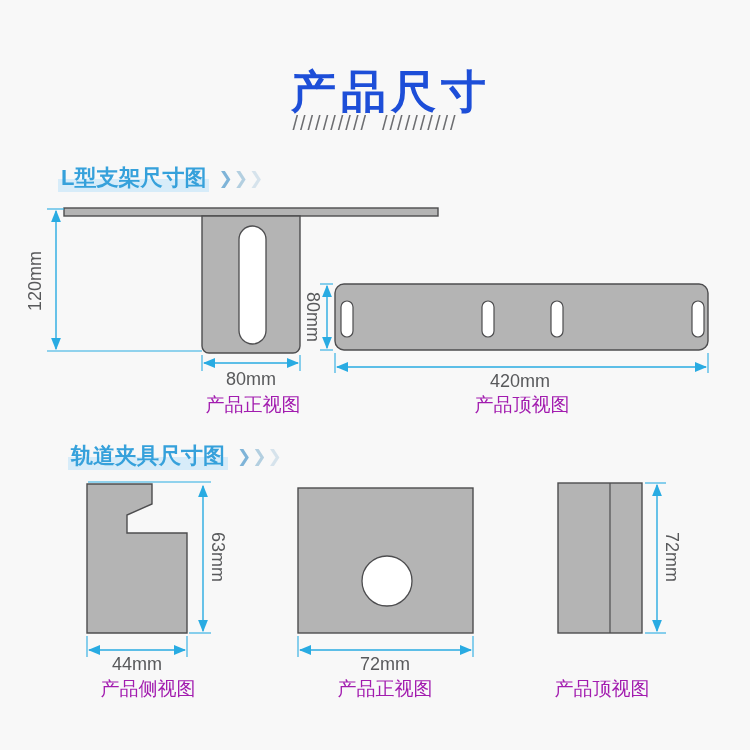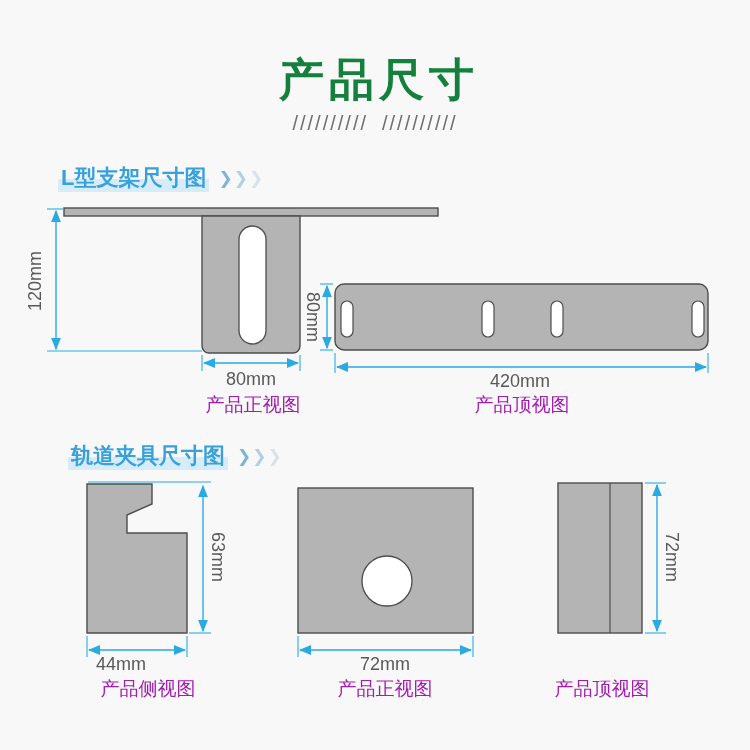--- a/index.html
+++ b/index.html
@@ -2,22 +2,22 @@
 <html><head>
 <meta charset="utf-8">
 <style>
   html,body{margin:0;padding:0;}
   body{font-family:"Liberation Sans","DejaVu Sans",sans-serif;background:#fff;}
   .stage{position:relative;width:750px;height:750px;background:#f8f8f8;overflow:hidden;}
   svg.geometry{position:absolute;left:0;top:0;}
 
   .page-title{
     position:absolute;left:50%;top:46px;transform:translateX(-50%);
-    margin:4px;font-size:45px;font-weight:800;letter-spacing:5px;
-    color:#15803d;white-space:nowrap;
+    margin:16px;font-size:45px;font-weight:800;letter-spacing:5px;
+    color:#1d4ed8;white-space:nowrap;
   }
   .subtitle{
     position:absolute;left:0;top:112px;width:100%;
     display:flex;justify-content:center;align-items:center;gap:14px;
     font-size:20px;color:#58595b;
   }
   .subtitle .slashes{letter-spacing:2px;color:#6d6e71;font-weight:400;}
   .subtitle .sub-text{letter-spacing:2px;font-weight:500;color:#4a4b4d;}
 
   .section-heading{
@@ -139,21 +139,21 @@
 
   <div class="lbl dim-label rot-ccw" style="left:35px;top:281px;">120mm</div>
   <div class="lbl dim-label" style="left:251px;top:379px;">80mm</div>
   <div class="lbl caption" style="left:253px;top:405px;">产品正视图</div>
 
   <div class="lbl dim-label rot-cw" style="left:312px;top:317px;">80mm</div>
   <div class="lbl dim-label" style="left:520px;top:381px;">420mm</div>
   <div class="lbl caption" style="left:522px;top:405px;">产品顶视图</div>
 
   <div class="lbl dim-label rot-cw" style="left:217px;top:557px;">63mm</div>
-  <div class="lbl dim-label" style="left:121px;top:664px;">44mm</div>
+  <div class="lbl dim-label" style="left:137px;top:664px;">44mm</div>
   <div class="lbl caption" style="left:148px;top:689px;">产品侧视图</div>
 
   <div class="lbl dim-label" style="left:385px;top:664px;">72mm</div>
   <div class="lbl caption" style="left:385px;top:689px;">产品正视图</div>
 
   <div class="lbl dim-label rot-cw" style="left:671px;top:557px;">72mm</div>
   <div class="lbl caption" style="left:602px;top:689px;">产品顶视图</div>
 
 </div>
 

